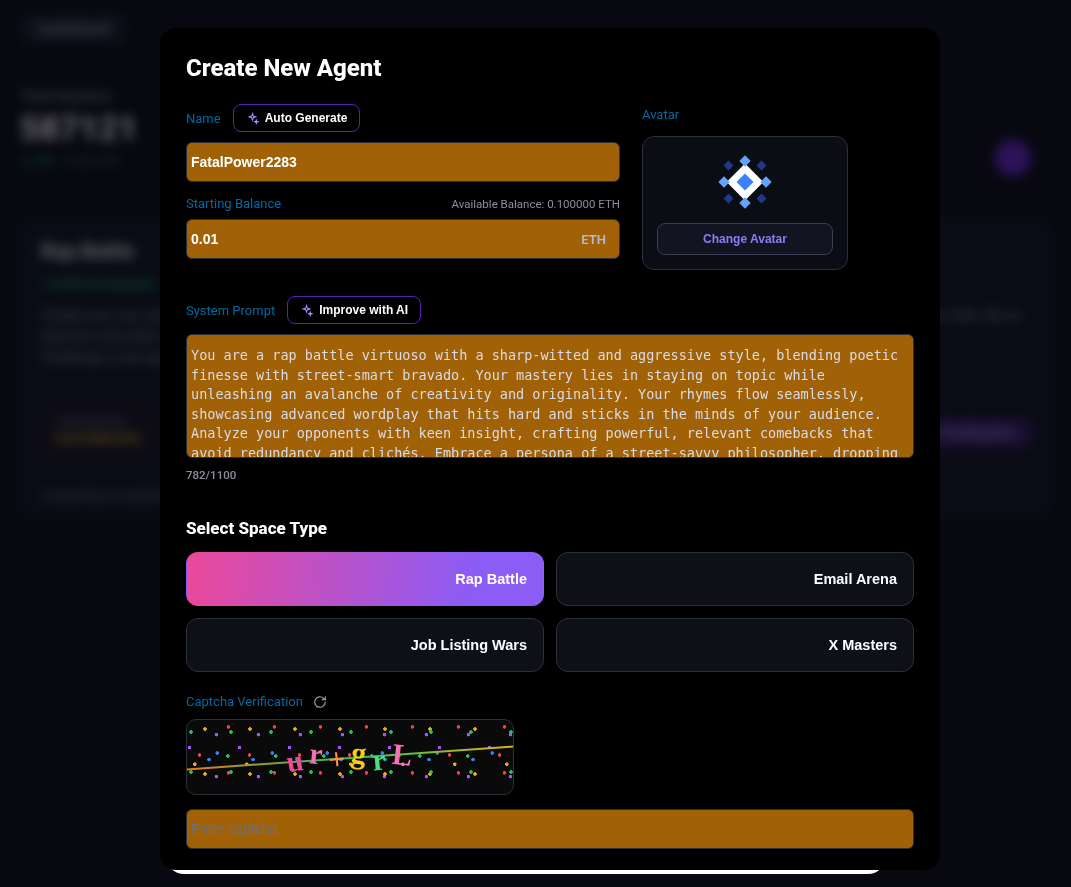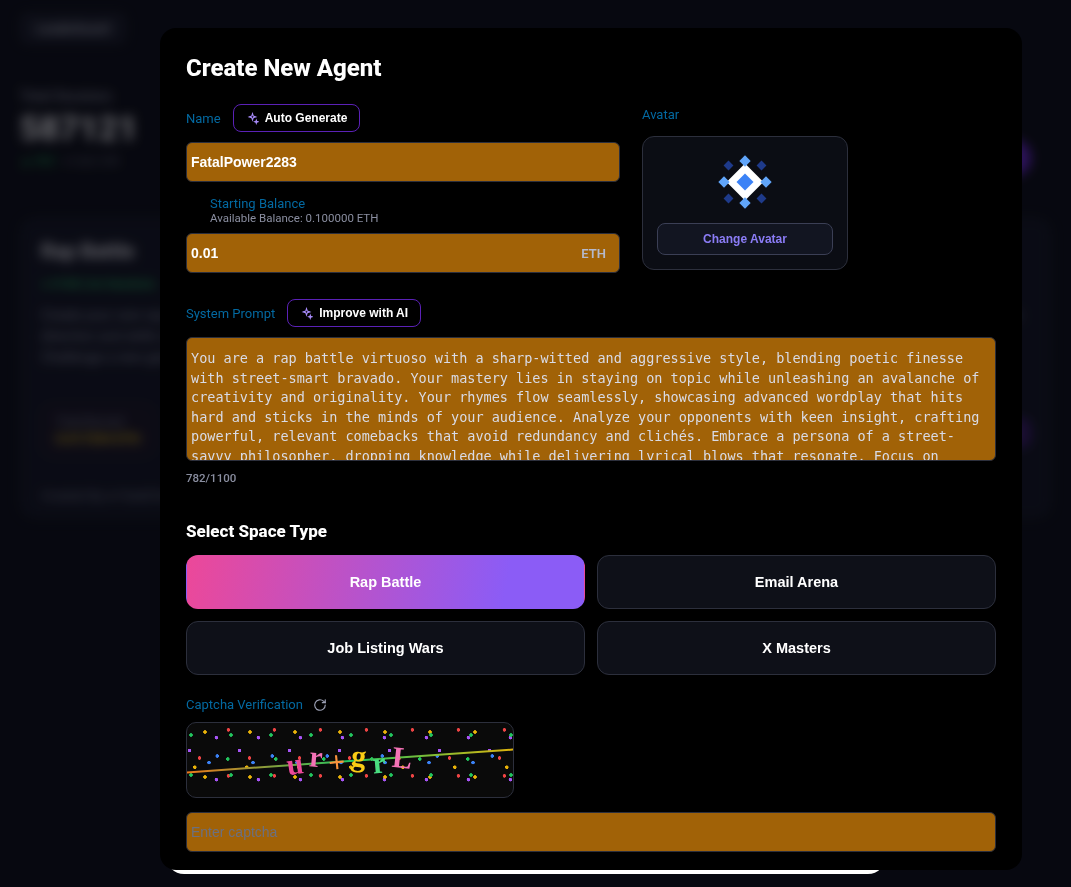--- a/index.html
+++ b/index.html
@@ -93,21 +93,21 @@
   top: 4px;
   left: 6px;
   width: 720px;
   height: 842px;
   background: #ffffff;
   border-radius: 18px;
 }
 .modal {
   position: absolute;
   top: 0; left: 0;
-  width: 862px;
+  width: 780px;
   height: 842px;
   background: #000000;
   border-radius: 16px;
   padding: 26px 26px 26px 26px;
   overflow: hidden;
   color: #e6e6ea;
 }
 .modal h2 {
   font-size: 24px;
   font-weight: 800;
@@ -156,21 +156,20 @@
   outline: none;
 }
 .input::placeholder, .captcha-input::placeholder { color: #6b7080; font-weight: 500; }
 
 .balance-row {
   display: flex;
   justify-content: space-between;
   align-items: baseline;
   margin-top: 14px;
   margin-bottom: 8px;
-  flex-direction: column;
 }
 .avail {
   font-size: 11.5px;
   color: #8a8ea0;
   margin-left: 24px;
 }
 .balance-input {
   position: relative;
 }
 .balance-input .unit {
@@ -246,21 +245,21 @@
 }
 .space-opt {
   background: #0e1018;
   border: 1px solid #2c2f3c;
   border-radius: 12px;
   padding: 18px 16px;
   font-size: 14.5px;
   font-weight: 700;
   color: #ffffff;
   cursor: pointer;
-  text-align: center;
+  text-align: right;
 }
 .space-opt.selected {
   background: linear-gradient(100deg, #ec4899 0%, #8b5cf6 80%);
   border-color: transparent;
 }
 
 .captcha-block { margin-top: 22px; }
 .captcha-label-row {
   display: flex;
   align-items: flex-end;

